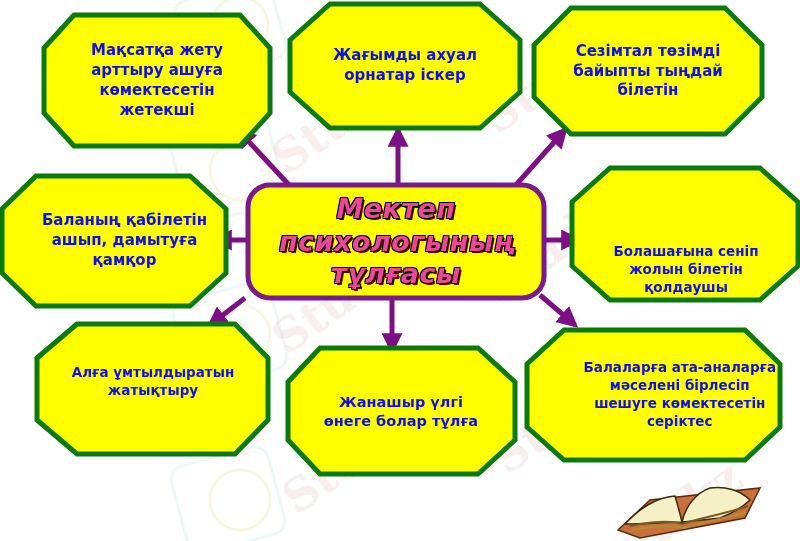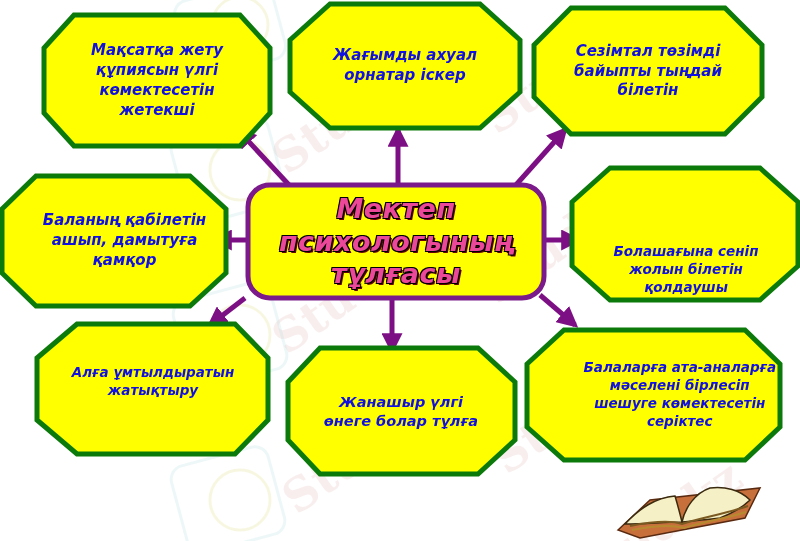--- a/index.html
+++ b/index.html
@@ -9,21 +9,21 @@
     font-family: "DejaVu Sans", sans-serif;
   }
   .layer { position: absolute; left: 0; top: 0; width: 800px; height: 541px; }
   .wm {
     position: absolute; font-family: "DejaVu Serif", serif; font-weight: bold;
     font-size: 46px; color: rgba(220,150,150,0.16);
     transform: rotate(-35deg); white-space: nowrap; pointer-events: none;
   }
   .node {
     position: absolute; display: flex; align-items: center; justify-content: center;
-    text-align: center; color: #1010e0; font-style: italic; font-weight: bold;
+    text-align: center; color: #1010e0; font-weight: bold;
     font-family: "DejaVu Sans", sans-serif; line-height: 1.32; box-sizing: border-box;
   }
   .node span { display: block; }
   .center-title {
     position: absolute; left: 248px; top: 186px; width: 296px; height: 112px;
     display: flex; flex-direction: column; align-items: center; justify-content: center;
     font-family: "DejaVu Sans", sans-serif; font-weight: bold; font-style: italic;
     font-size: 27px; line-height: 1.22; color: #ec4899; letter-spacing: 0.5px;
     text-shadow: -1px -1px 0 #000, 1px -1px 0 #000, -1px 1px 0 #000, 1px 1px 0 #000, 2px 2px 0 #600;
   }
@@ -95,21 +95,21 @@
 
 <div class="center-title">
   <span>Мектеп</span>
   <span>психологының</span>
   <span>тұлғасы</span>
 </div>
 
 <div class="node" style="left:50px;top:22px;width:214px;height:118px;font-size:15px;">
   <div>
     <span>Мақсатқа жету</span>
-    <span>құпиясын үлгі</span>
+    <span>арттыру ашуға</span>
     <span>көмектесетін</span>
     <span>жетекші</span>
   </div>
 </div>
 
 <div class="node" style="left:295px;top:10px;width:220px;height:112px;font-size:15px;">
   <div>
     <span>Жағымды ахуал</span>
     <span>орнатар іскер</span>
   </div>

